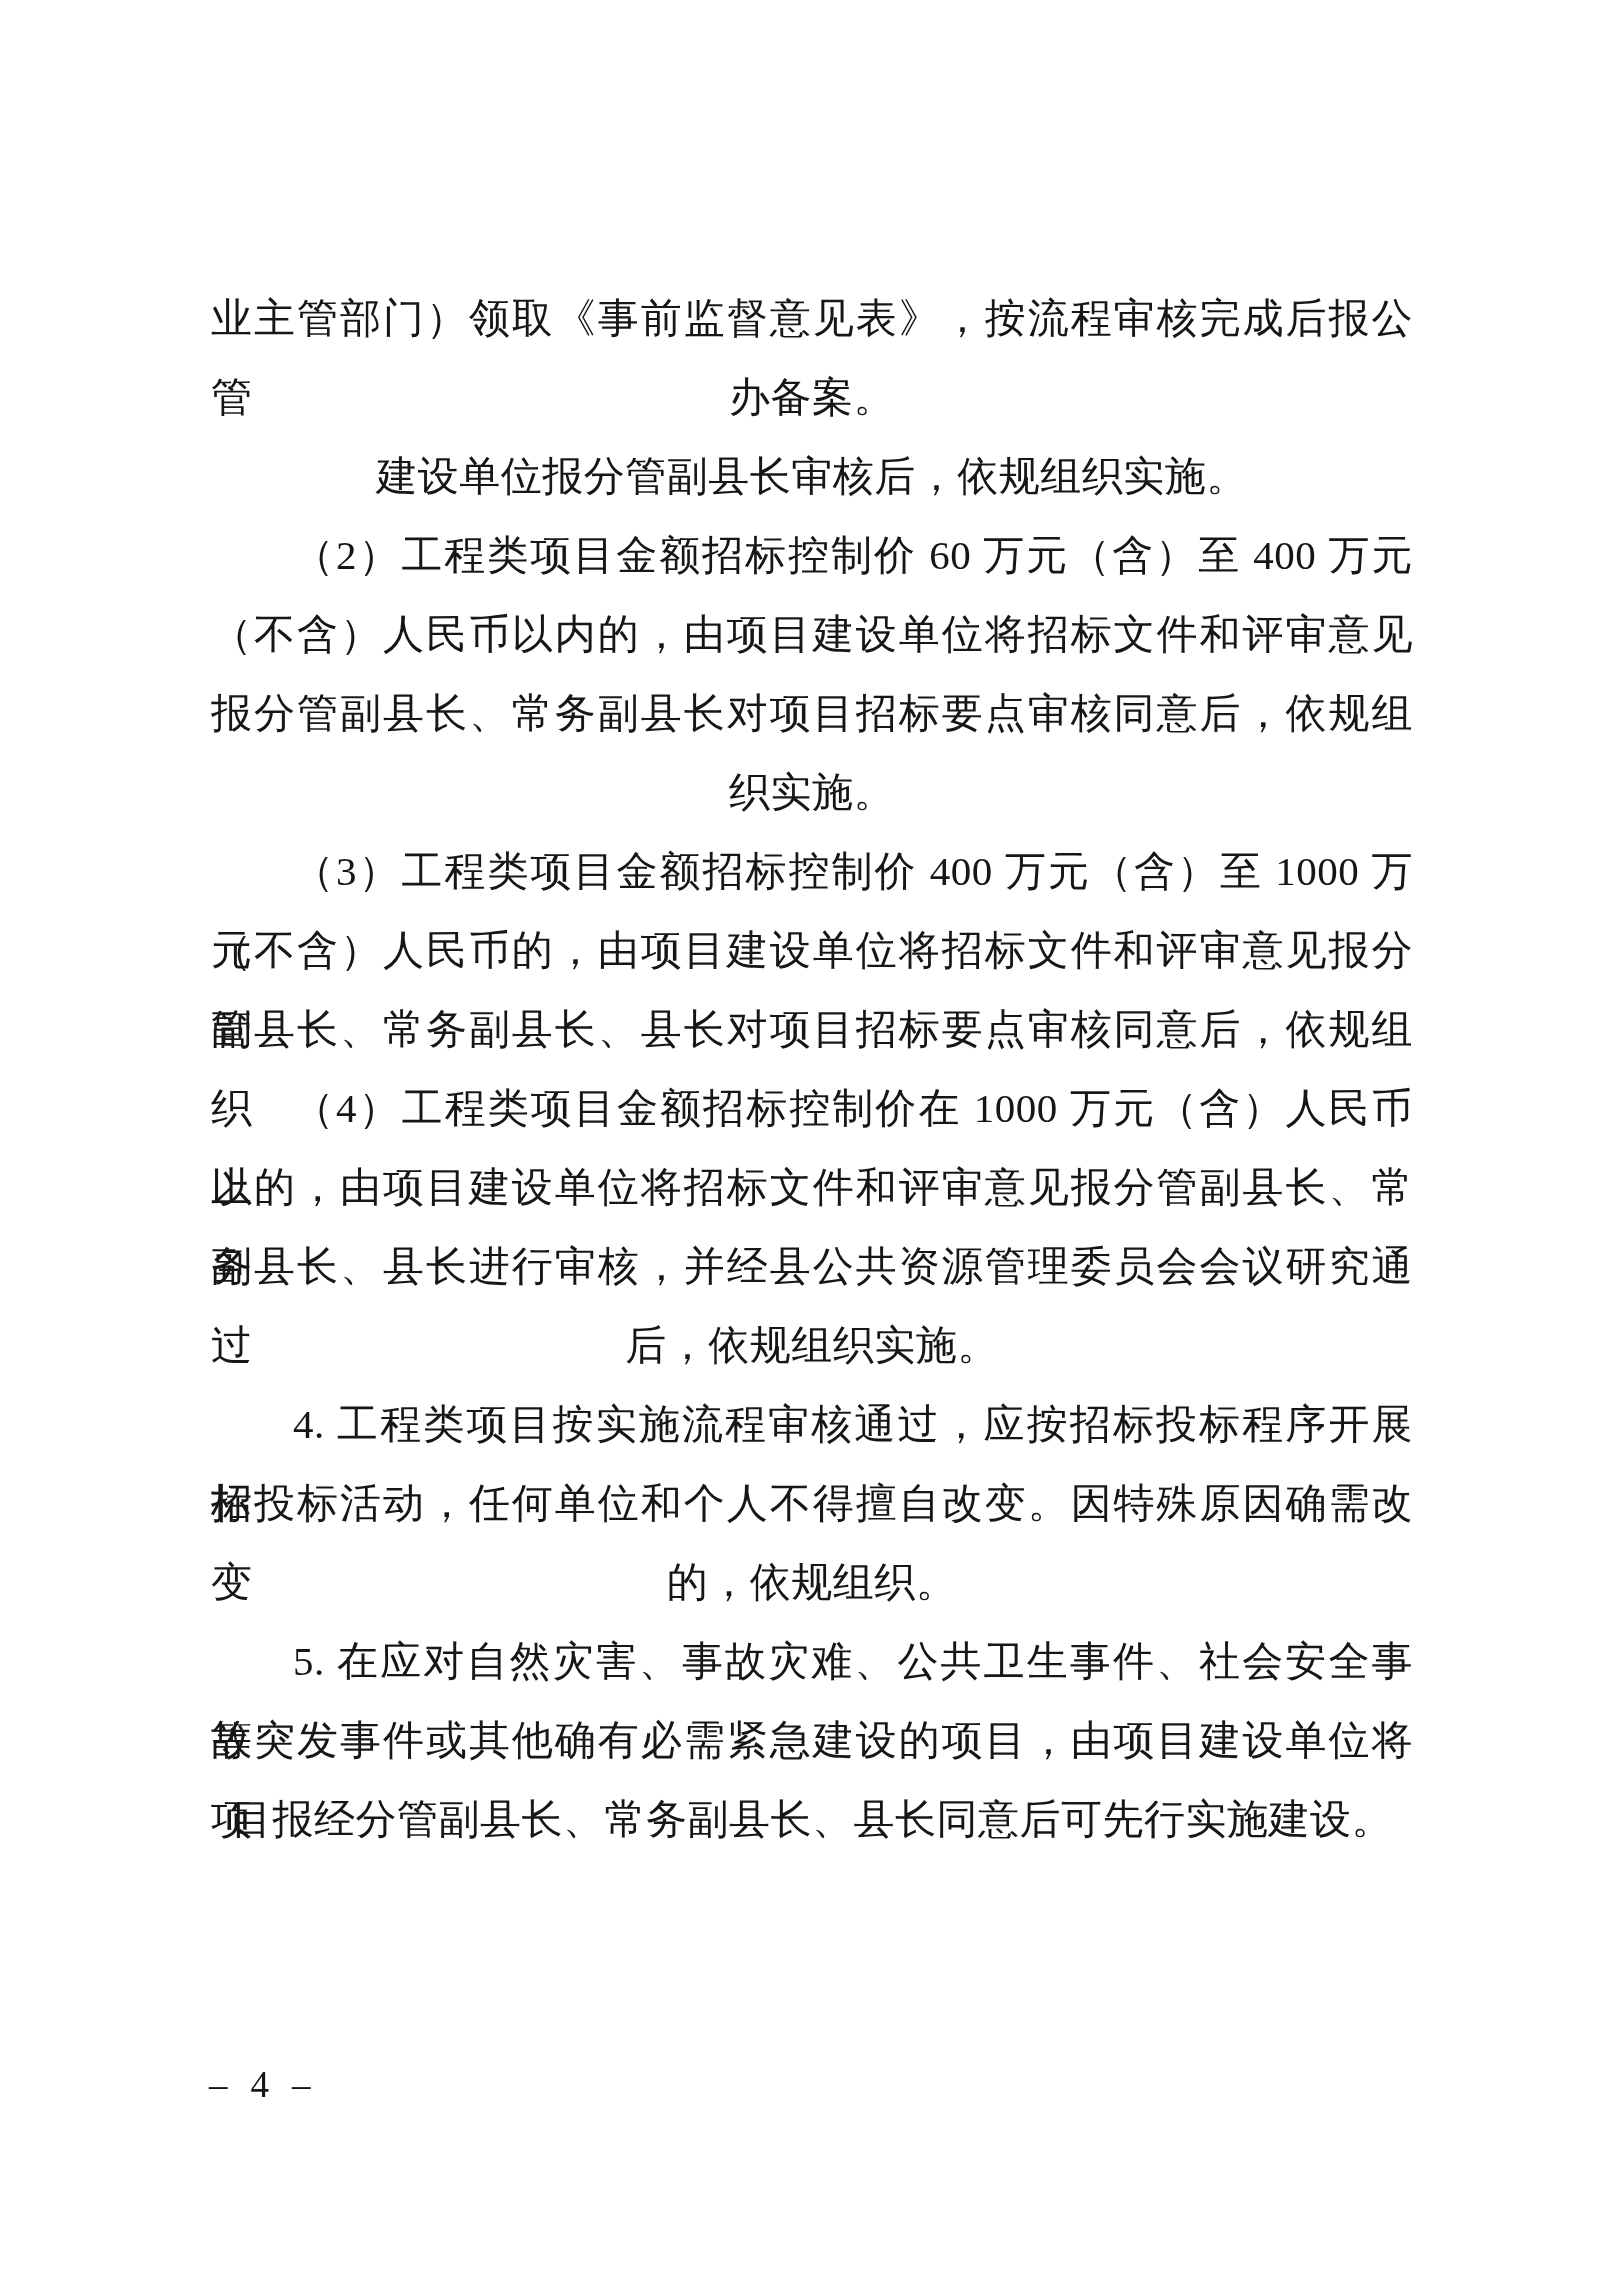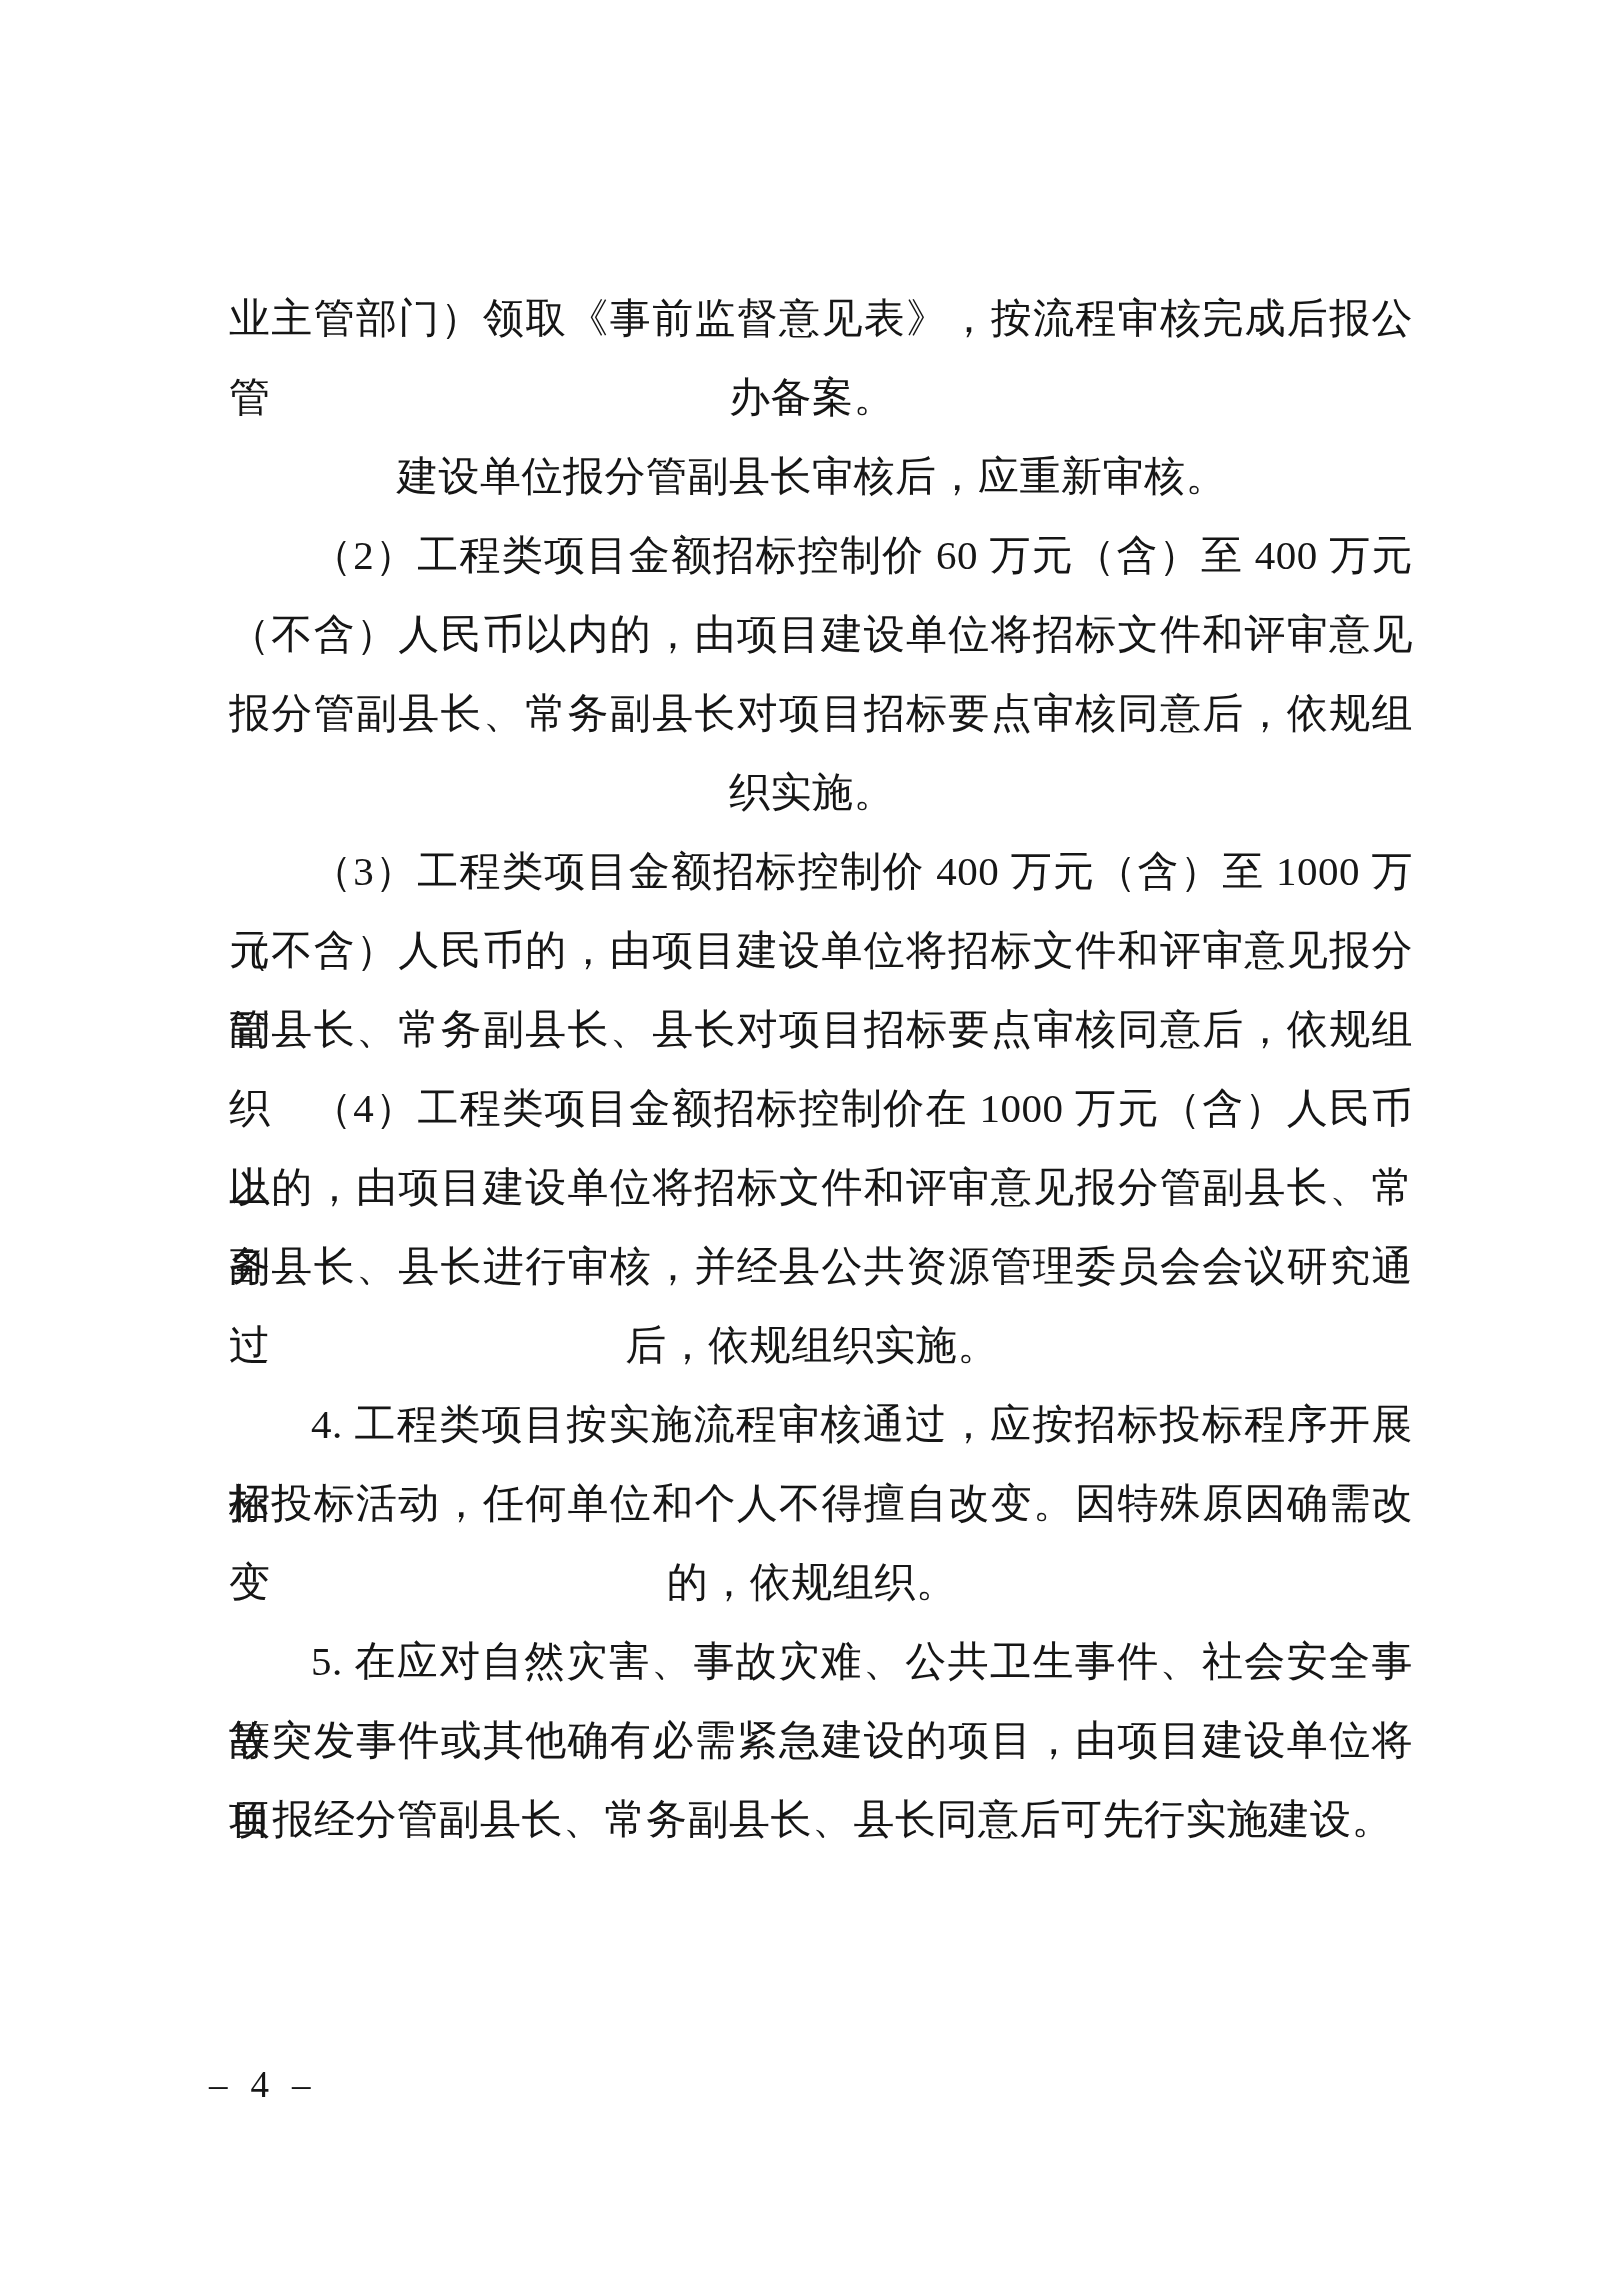--- a/index.html
+++ b/index.html
@@ -26,21 +26,20 @@
   .line {
     font-size: 41px;
     line-height: 79px;
     height: 79px;
     text-align: center;
     letter-spacing: 0.5px;
   }
   .line.justify {
     text-align: justify;
     text-align-last: justify;
-    margin-left: 18px;
   }
   .line.indent {
     text-indent: 2em;
   }
   .page-number {
     position: absolute;
     left: 209px;
     top: 2055px;
     font-size: 37px;
     line-height: 59px;
@@ -48,21 +47,21 @@
     letter-spacing: 1px;
   }
 </style>
 </head>
 <body>
 
 <div class="page">
   <div class="body-text" id="body-text">
       <div class="line justify">业主管部门）领取《事前监督意见表》，按流程审核完成后报公管</div>
       <div class="line">办备案。</div>
-      <div class="line">建设单位报分管副县长审核后，应重新审核。</div>
+      <div class="line">建设单位报分管副县长审核后，依规组织实施。</div>
       <div class="line indent justify">（2）工程类项目金额招标控制价 60 万元（含）至 400 万元</div>
       <div class="line justify">（不含）人民币以内的，由项目建设单位将招标文件和评审意见</div>
       <div class="line justify">报分管副县长、常务副县长对项目招标要点审核同意后，依规组</div>
       <div class="line">织实施。</div>
       <div class="line indent justify">（3）工程类项目金额招标控制价 400 万元（含）至 1000 万元</div>
       <div class="line justify">（不含）人民币的，由项目建设单位将招标文件和评审意见报分管</div>
       <div class="line justify">副县长、常务副县长、县长对项目招标要点审核同意后，依规组织</div>
       <div class="line indent justify">（4）工程类项目金额招标控制价在 1000 万元（含）人民币以</div>
       <div class="line justify">上的，由项目建设单位将招标文件和评审意见报分管副县长、常务</div>
       <div class="line justify">副县长、县长进行审核，并经县公共资源管理委员会会议研究通过</div>

